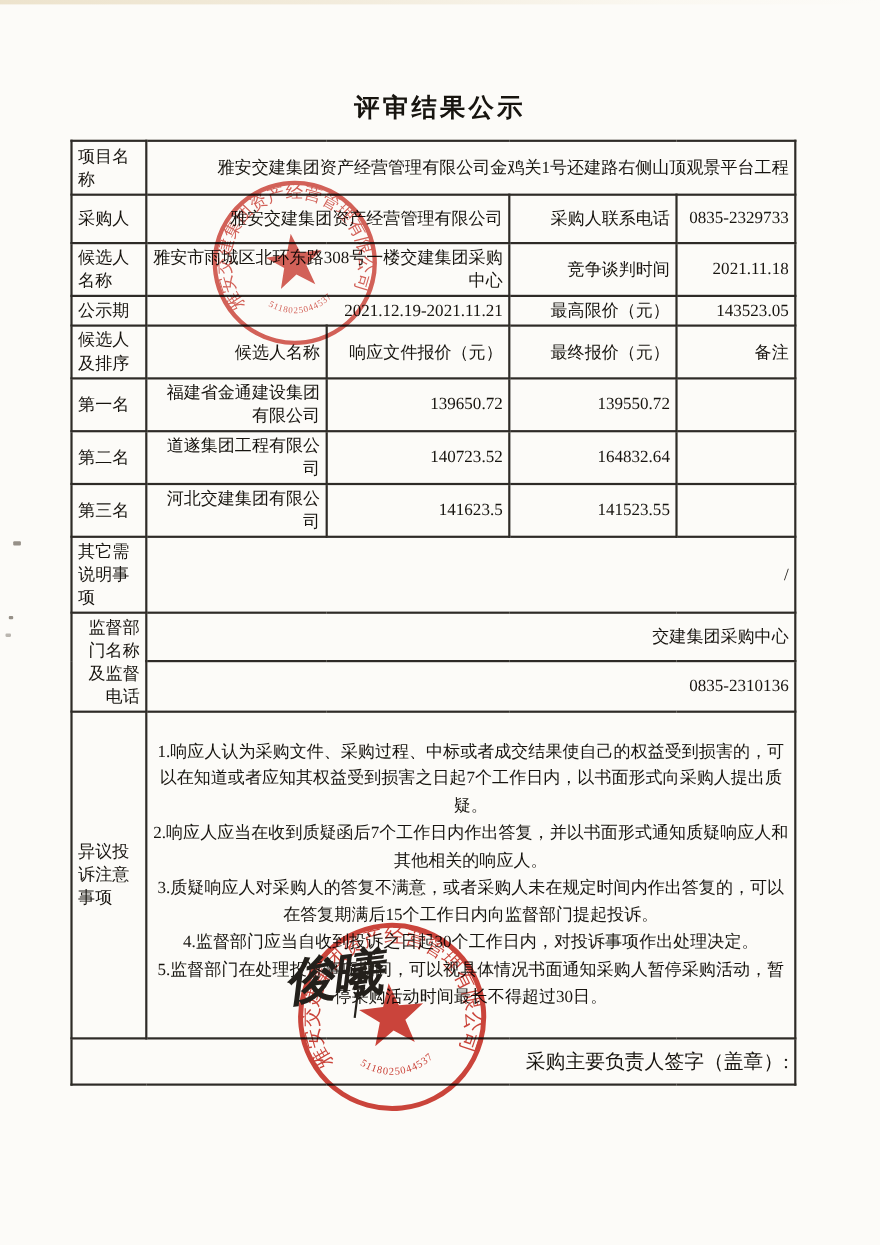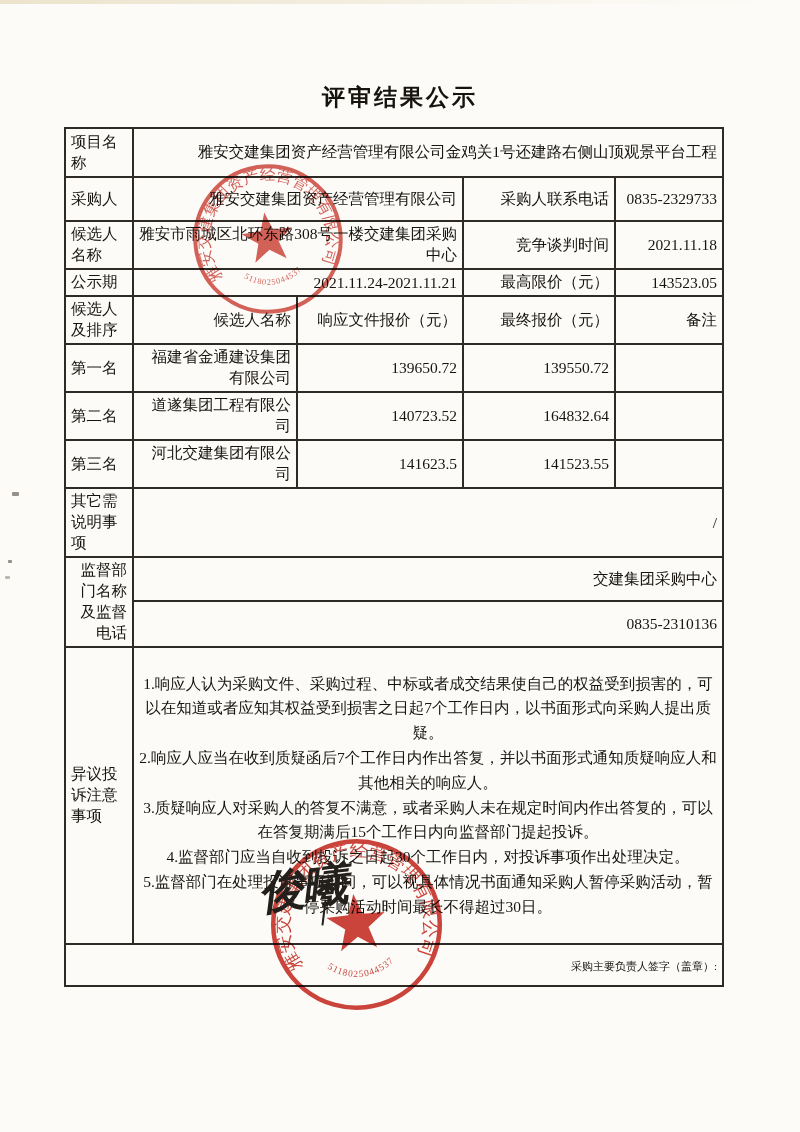--- a/index.html
+++ b/index.html
@@ -36,21 +36,21 @@
     vertical-align:middle;
     overflow:hidden;
   }
   td.lbl   { text-align:left; }
   td.ctr   { text-align:right; }
   td.left  { text-align:right; }
   td.sup-lbl { text-align:right; padding:2px 3px; }
   td.longtext {
     font-size:14.2px; line-height:1.6; text-align:center; padding:6px 8px;
   }
-  .sig-label { font-size:11px; }
+  .sig-label { font-size:18px; }
   
   .stamp { position:absolute; mix-blend-mode:multiply; pointer-events:none; }
   .stamp-top    { left:189px; top:160px;  width:158px; height:158px; opacity:.78; transform:rotate(-8deg); }
   .stamp-bottom { left:266px; top:834px;  width:181px; height:181px; opacity:.92; transform:rotate(-6deg); }
   .stamp text { font-family:"Liberation Serif","DejaVu Serif",serif; }
   
   .signature {
     position:absolute; left:258px; top:858px;
     font-size:46px; font-style:italic; font-weight:bold;
     font-family:"DejaVu Serif","Liberation Serif",serif;
@@ -94,21 +94,21 @@
       <td class="ctr">0835-2329733</td>
     </tr>
     <tr style="height:45px">
       <td class="lbl">候选人名称</td>
       <td colspan="2" class="left">雅安市雨城区北环东路308号一楼交建集团采购中心</td>
       <td class="ctr">竞争谈判时间</td>
       <td class="ctr">2021.11.18</td>
     </tr>
     <tr style="height:20px">
       <td class="lbl">公示期</td>
-      <td colspan="2" class="left">2021.11.24-2021.11.21</td>
+      <td colspan="2" class="left">2021.12.19-2021.11.21</td>
       <td class="ctr">最高限价（元）</td>
       <td class="ctr">143523.05</td>
     </tr>
     <tr style="height:38px">
       <td class="lbl">候选人及排序</td>
       <td class="ctr">候选人名称</td>
       <td class="ctr">响应文件报价（元）</td>
       <td class="ctr">最终报价（元）</td>
       <td class="ctr">备注</td>
     </tr>

